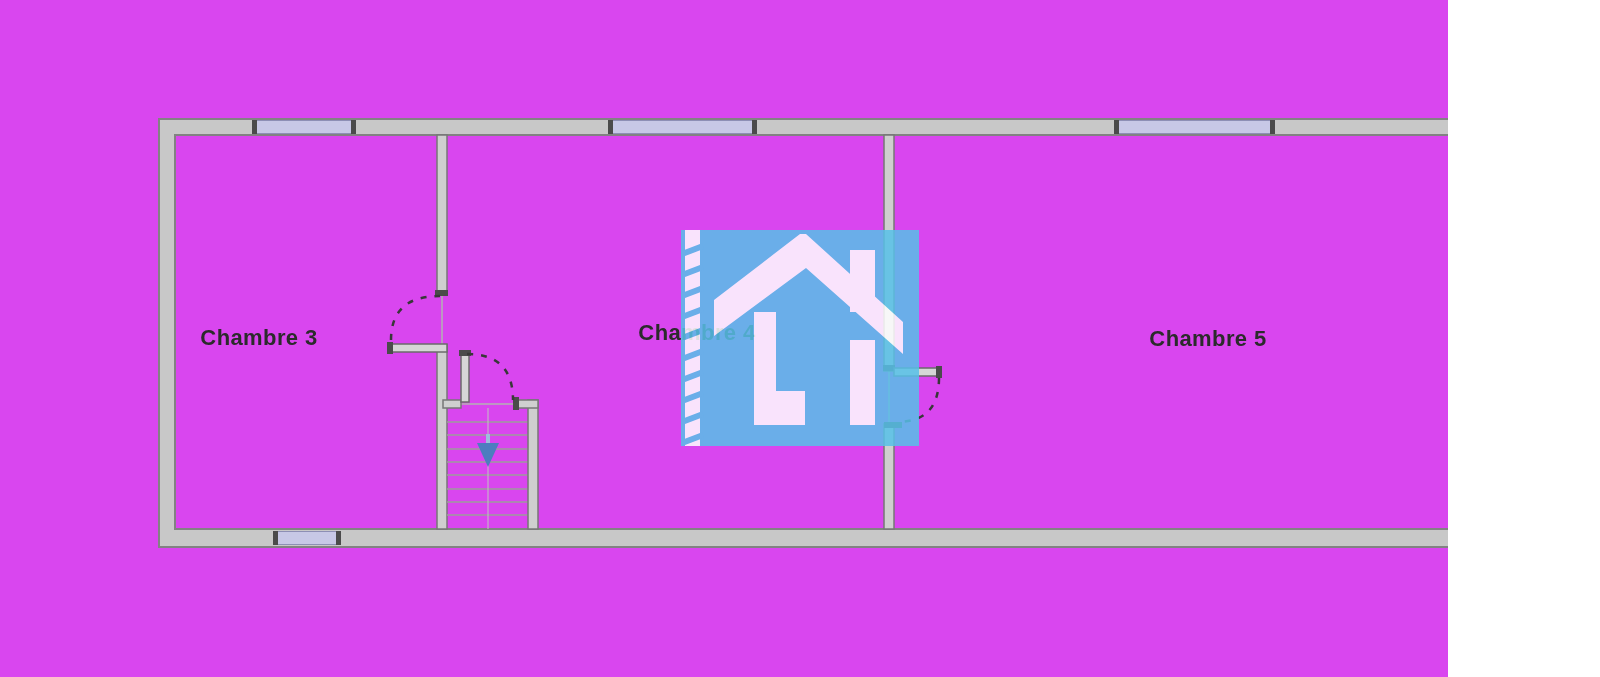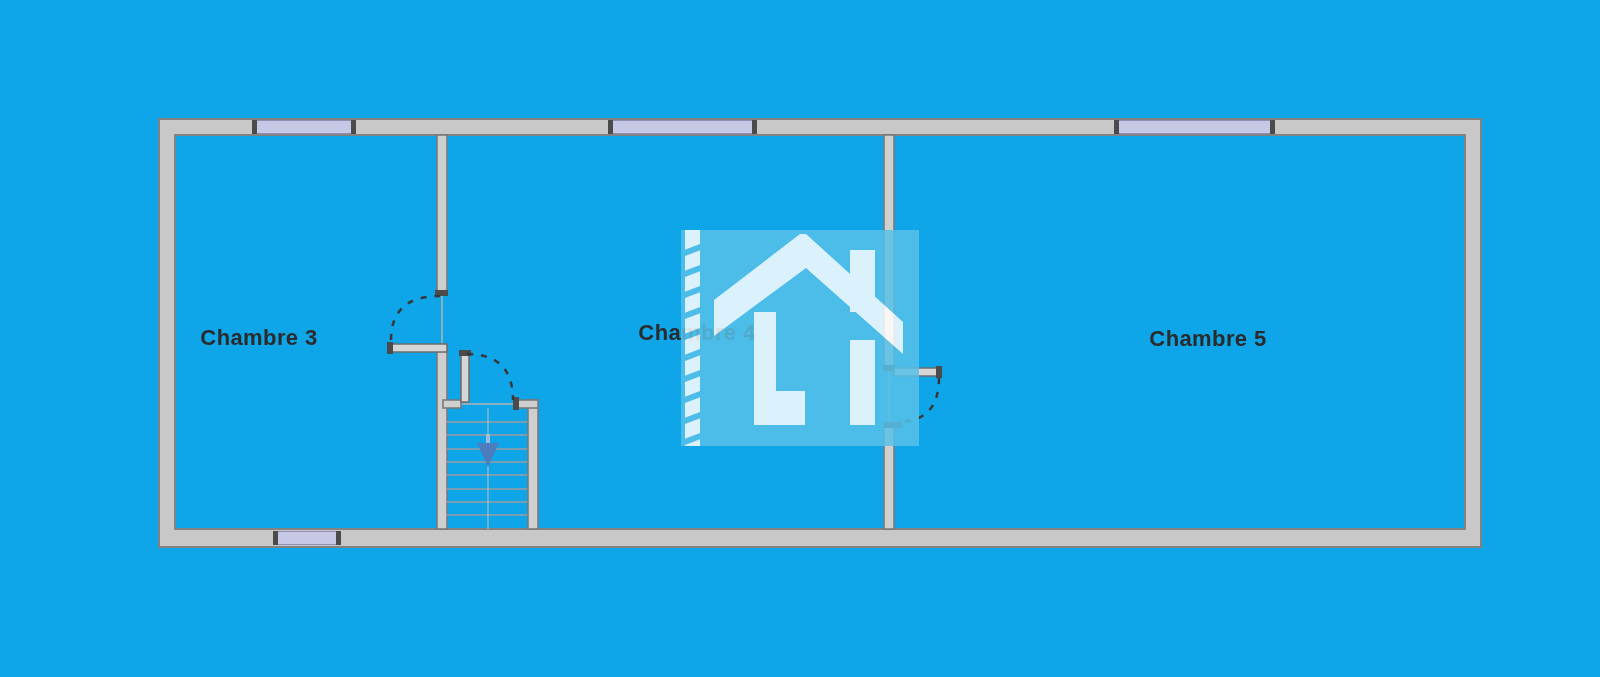--- a/index.html
+++ b/index.html
@@ -3,23 +3,23 @@
 <meta charset="utf-8">
 <style>
   html, body {
     margin: 0;
     padding: 0;
     background: #ffffff;
     font-family: "Liberation Sans", sans-serif;
   }
   #screen {
     position: relative;
-    width: 1600px;
+    width: 1448px;
     height: 677px;
-    background: #0ea5e9;
+    background: #d946ef;
     overflow: hidden;
   }
   svg { display: block; }
   .room-label {
     font-family: "Liberation Sans", "DejaVu Sans", sans-serif;
     font-size: 22px;
     font-weight: 700;
     letter-spacing: 0.4px;
   }
   .wall-stroke { stroke: #828282; stroke-width: 2; }

